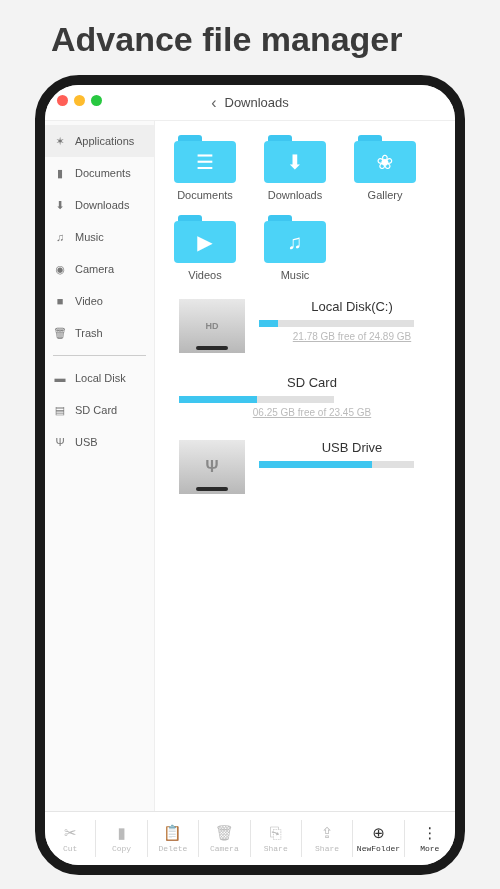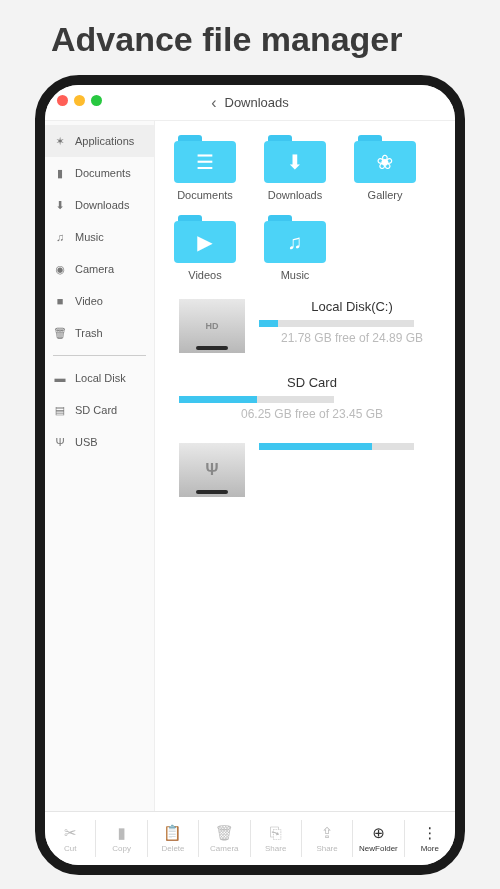--- a/index.html
+++ b/index.html
@@ -29,26 +29,26 @@
 .folder-glyph { color: #fff; font-size: 20px; }
 .folder-label { font-size: 11px; color: #555; text-align: center; }
 .drive-list { display: flex; flex-direction: column; gap: 22px; padding-left: 14px; }
 .drive-item { display: flex; gap: 14px; align-items: flex-start; }
 .drive-icon { width: 66px; height: 54px; background: linear-gradient(#e8e8e8, #b8b8b8); border-radius: 0; position: relative; display: flex; align-items: center; justify-content: center; font-size: 9px; font-weight: 700; color: #888; text-align: center; }
 .drive-icon::after { content: ''; position: absolute; bottom: 3px; left: 50%; transform: translateX(-50%); width: 32px; height: 4px; background: #2a2a2a; border-radius: 2px; }
 .drive-info { flex: 1; text-align: center; }
 .drive-name { font-size: 13px; color: #333; margin-bottom: 6px; }
 .drive-bar { width: 155px; height: 7px; background: #e0e0e0; margin-bottom: 4px; }
 .drive-fill { height: 100%; background: #3ec6f0; }
-.drive-free { font-size: 12px; color: #bbb; }
+.drive-free { font-size: 10px; color: #bbb; text-decoration: underline; }
 .bottom-bar { height: 54px; border-top: 1px solid #e5e5e5; display: flex; }
 .bb-item { flex: 1; display: flex; flex-direction: column; align-items: center; justify-content: center; gap: 2px; cursor: pointer; min-width: 0; }
 .bb-icon { font-size: 15px; color: #bbb; }
 .bb-icon.dark { color: #333; }
-.bb-label { font-size: 8px; color: #bbb; }
+.bb-label { font-size: 8px; color: #bbb; font-family: Liberation Mono, monospace; }
 .bb-label.dark { color: #333; }
 .bb-divider { width: 1px; background: #e5e5e5; margin: 8px 0; }
 </style>
 </head>
 <body>
 
 <div class="page-title">Advance file manager</div>
 
 <div class="phone-frame">
 <div class="phone-inner">
@@ -174,20 +174,21 @@
           <div class="drive-name">SD Card</div>
           <div class="drive-bar">
                   <div class="drive-fill" style="width:50%"></div>
                 </div>
           <div class="drive-free">06.25 GB free of 23.45 GB</div>
         </div>
       </div>
       <div class="drive-item">
         <div class="drive-icon" style="font-size:16px">Ψ</div>
         <div class="drive-info">
+          <div class="drive-name">USB Drive</div>
           <div class="drive-bar">
                   <div class="drive-fill" style="width:73%"></div>
                 </div>
         </div>
       </div>
     </div>
   </div>
 </div>
 
 <div class="bottom-bar">

